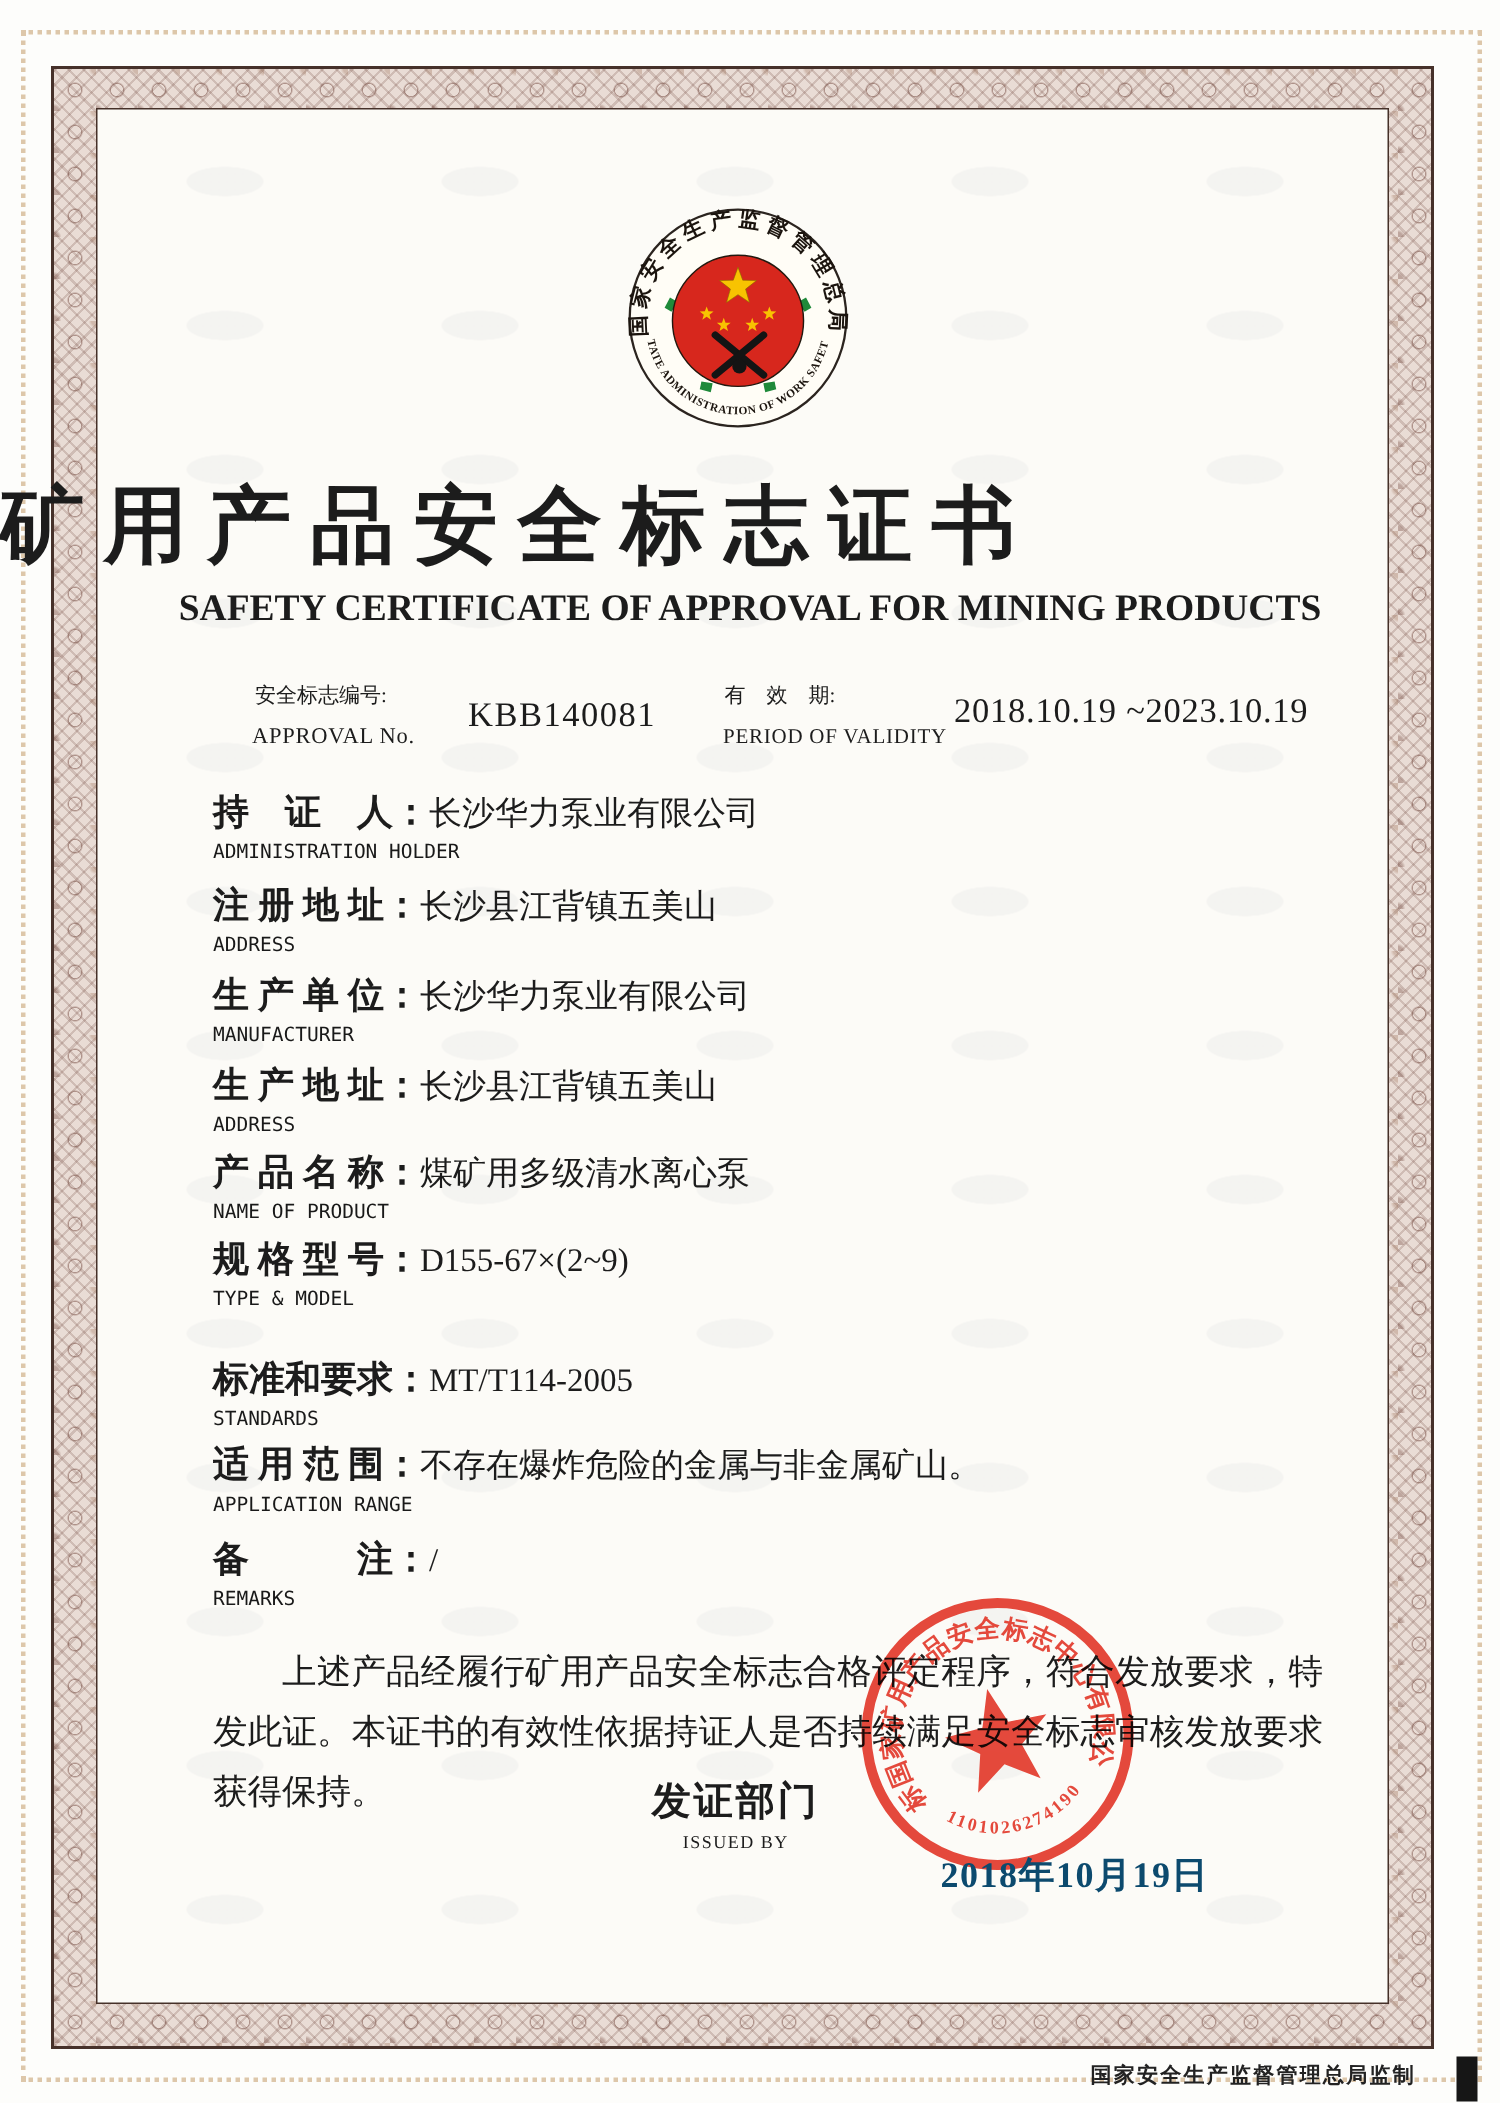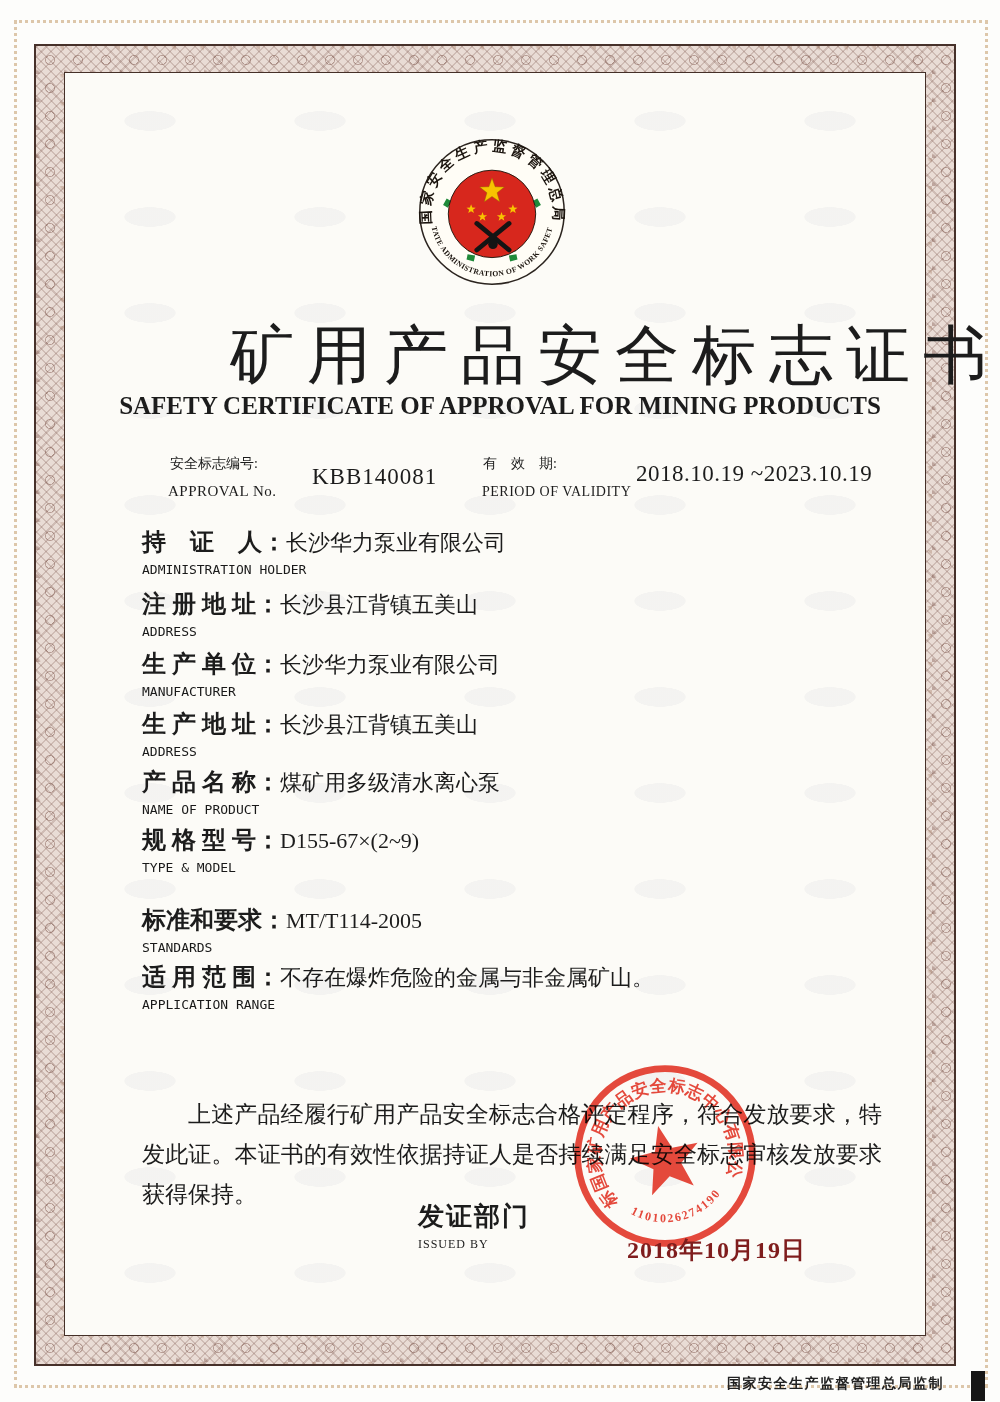--- a/index.html
+++ b/index.html
@@ -21,22 +21,22 @@
         background-size:28px 28px,28px 28px,28px 28px,auto,auto;}
   
   .paper{position:absolute;left:64px;top:72px;right:74px;bottom:66px;
          background-color:#fcfbf7;border:1.5px solid #453028;
          background-image:radial-gradient(ellipse 42px 16px at 50% 50%, rgba(140,145,160,.07) 60%, transparent 62%);
          background-size:170px 96px;}
   .content{position:absolute;inset:0;z-index:3;}
 
   .emblem{position:absolute;left:416px;top:136px;width:152px;height:152px;}
 
-  .title-zh{position:absolute;top:318px;left:0;width:100%;text-align:right;
-            font-size:64px;font-weight:normal;letter-spacing:13px;line-height:1.2;}
+  .title-zh{position:absolute;top:318px;left:0;width:100%;text-align:left;
+            font-size:56px;font-weight:bold;letter-spacing:13px;line-height:1.2;}
   .title-en{position:absolute;top:392px;left:0;width:100%;text-align:center;
             font-size:25px;font-weight:bold;letter-spacing:0;}
 
   .lbl-zh{font-weight:normal;font-size:14px;}
   .cap-serif{font-size:15px;letter-spacing:.5px;}
   .appr-zh{position:absolute;left:170px;top:455px;}
   .appr-en{position:absolute;left:168px;top:483px;}
   .appr-no{position:absolute;left:312px;top:464px;font-size:23px;letter-spacing:1px;}
   .valid-zh{position:absolute;left:483px;top:455px;}
   .valid-en{position:absolute;left:482px;top:484px;font-size:14px;}
@@ -44,28 +44,28 @@
 
   .frow{position:absolute;left:142px;}
   .frow .zh{font-size:22px;line-height:28px;white-space:nowrap;}
   .frow .zh .lbl{font-weight:bold;font-size:24px;margin-top:36px;}
   .frow .cap{margin-top:5px;font-family:"DejaVu Sans Mono","Liberation Mono",monospace;
              font-size:13px;letter-spacing:0;color:#191919;}
 
   .statement{position:absolute;left:142px;top:1095px;width:740px;
              font-size:23px;line-height:40px;text-indent:2em;text-align:justify;}
 
-  .issued{position:absolute;left:418px;top:1183px;width:145px;text-align:left;margin-top:16px;}
+  .issued{position:absolute;left:418px;top:1183px;width:145px;text-align:center;}
   .issued .zh{font-size:26px;font-weight:bold;letter-spacing:2px;}
   .issued .en{font-size:12px;font-weight:normal;letter-spacing:1px;margin-top:3px;}
 
   .seal{position:absolute;left:569px;top:1060px;width:192px;height:192px;
         mix-blend-mode:multiply;opacity:.93;z-index:4;}
   .issue-date{position:absolute;left:627px;top:1234px;font-size:24px;font-weight:bold;
-              color:#7f1d1d;z-index:5;letter-spacing:1px;}
+              color:#0c4a6e;z-index:5;letter-spacing:1px;}
 
   .footer{position:absolute;top:1375px;left:0;width:944px;text-align:right;
           font-size:14px;font-weight:bold;letter-spacing:1.5px;color:#222;}
   .scan-mark{position:absolute;left:971px;top:1371px;width:14px;height:30px;background:#161616;}
 </style>
 </head>
 <body>
 
 <div class="page">
   <div class="perforation"></div>
@@ -137,20 +137,24 @@
       <div class="cap">TYPE &amp; MODEL</div>
     </div>
     <div class="frow" style="top:906px">
       <div class="zh"><span class="lbl">标准和要求：</span><span class="val">MT/T114-2005</span></div>
       <div class="cap">STANDARDS</div>
     </div>
     <div class="frow" style="top:963px">
       <div class="zh"><span class="lbl">适 用 范 围：</span><span class="val">不存在爆炸危险的金属与非金属矿山。</span></div>
       <div class="cap">APPLICATION RANGE</div>
     </div>
+    <div class="frow" style="top:1026px">
+      <div class="zh"><span class="lbl">备　　　注：</span><span class="val">/</span></div>
+      <div class="cap">REMARKS</div>
+    </div>
 
     <div class="statement">上述产品经履行矿用产品安全标志合格评定程序，符合发放要求，特发此证。本证书的有效性依据持证人是否持续满足安全标志审核发放要求获得保持。</div>
 
     <div class="issued">
       <div class="zh">发证部门</div>
       <div class="en">ISSUED BY</div>
     </div>
 
     <svg class="seal" viewBox="0 0 200 200">
       <defs>

